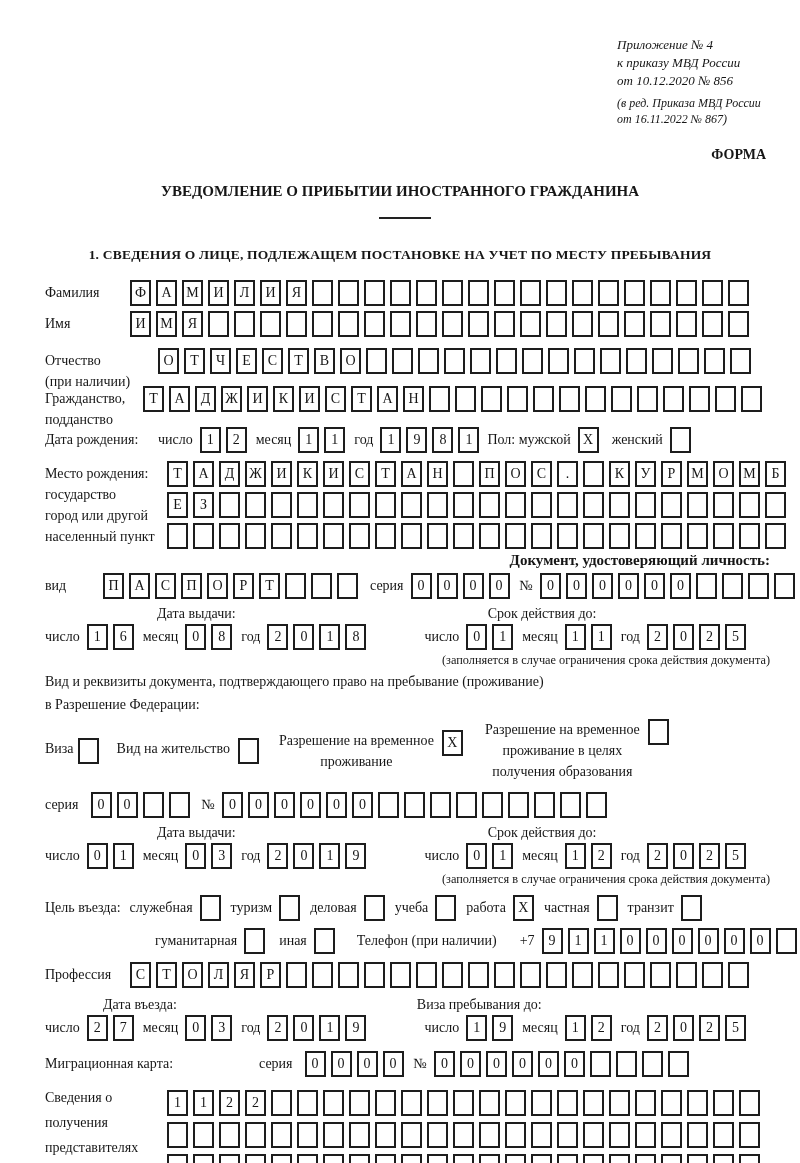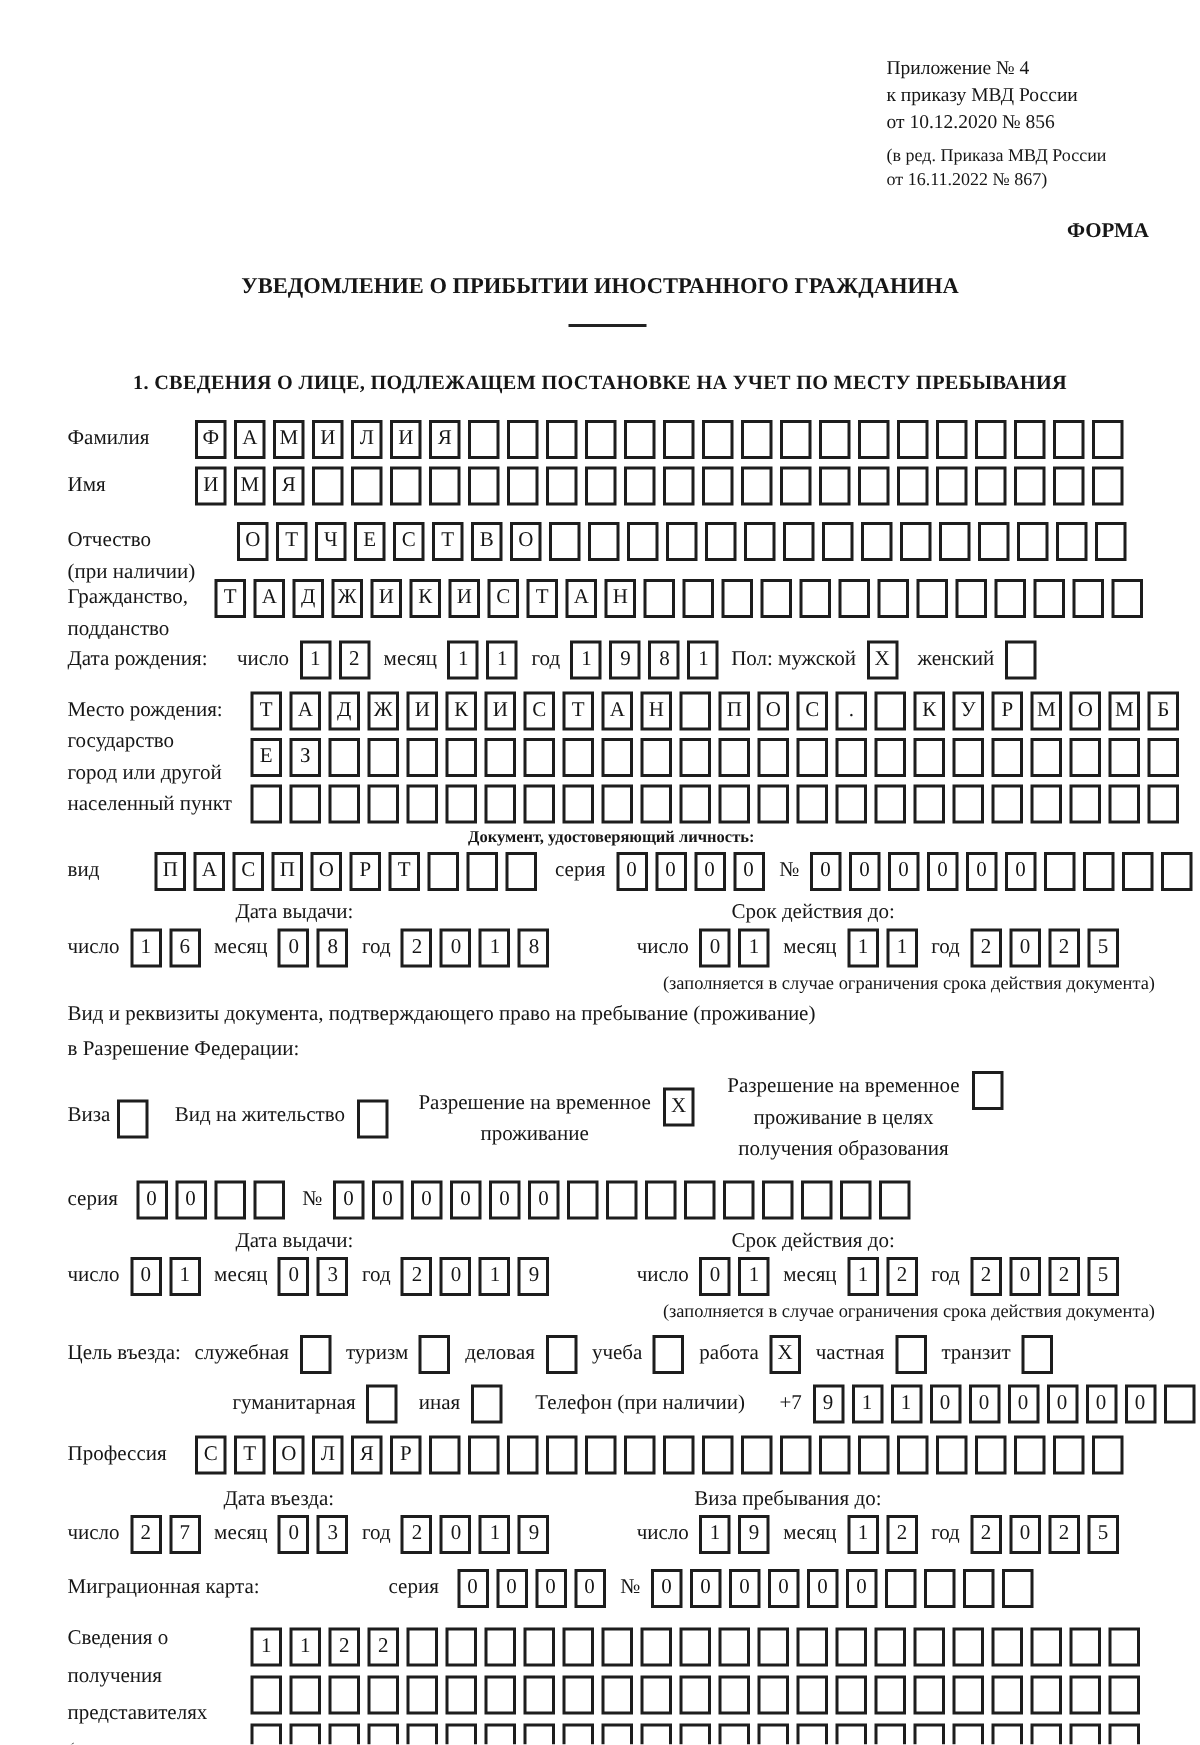--- a/index.html
+++ b/index.html
@@ -1,20 +1,20 @@
 <!DOCTYPE html>
 <html><head>
 <meta charset="utf-8">
 <style>
   * { margin:0; padding:0; box-sizing:border-box; }
   html,body { background:#ffffff; }
   body { width:800px; font-family:"Liberation Serif","DejaVu Serif",serif; color:#161616; }
   .page { position:relative; width:800px; height:1163px; background:#fff; overflow:hidden; }
 
-  .hdr { position:absolute; left:591px; top:36px; font-size:13px; line-height:1.4; white-space:nowrap; }
+  .hdr { position:absolute; left:617px; top:36px; font-size:13px; line-height:1.4; white-space:nowrap;font-style:italic; }
   .hdr .amend { font-size:12px; margin-top:4px; }
   .forma { position:absolute; top:147px; right:34px; font-weight:bold; font-size:14px; }
 
   .title { position:absolute; top:180px; left:0; width:100%; text-align:center;
            font-weight:bold; font-size:15px; line-height:1.5; }
   .blankline { display:inline-block; width:52px; border-bottom:2px solid #222; height:14px; margin-left:10px; }
 
   .sec-head { position:absolute; top:247px; left:0; width:100%; text-align:center;
               font-weight:bold; font-size:13.5px; letter-spacing:.2px; }
 
@@ -30,21 +30,21 @@
           text-align:center; font-size:14px; line-height:21px; font-family:"Liberation Serif",serif; }
 
   .w85  { width:85px; }  .w103 { width:103px; } .w113 { width:113px; } .w98 { width:98px; }
   .col  { display:flex; flex-direction:column; gap:5px; }
 
   .dlab { margin:0 7px 0 0; flex:none; }
   .mlr  { margin-right:9px; }
   .dhead { display:flex; font-size:14px; }
   .note { text-align:right; font-size:12.3px; margin-top:3px; }
 
-  .center-b { text-align:center; font-weight:bold; font-size:11px; }
+  .center-b { text-align:right; font-weight:bold; font-size:15px; }
   .opt { display:flex; align-items:flex-start; }
   .opt-text { text-align:center; line-height:1.5; margin-right:8px; }
   .chk { margin-top:0; }
   .nw { white-space:nowrap; }
 </style>
 </head>
 <body>
 
 <div class="page">
 
@@ -580,21 +580,21 @@
           <span class="cell"></span>
           <span class="cell"></span>
           <span class="cell"></span>
           <span class="cell"></span>
           <span class="cell"></span>
           <span class="cell"></span>
         </span>
     </div>
 
     <div class="dhead" style="margin-top:9px">
-      <span style="margin-left:104px">Дата въезда:</span>
+      <span style="margin-left:58px">Дата въезда:</span>
       <span style="margin-left:240px">Виза пребывания до:</span>
     </div>
     <div class="row" style="margin-top:2px">
       <span class="dlab">число</span>
       <span class="boxes mlr">
           <span class="cell">2</span>
           <span class="cell">7</span>
         </span>
       <span class="dlab">месяц</span>
       <span class="boxes mlr">

